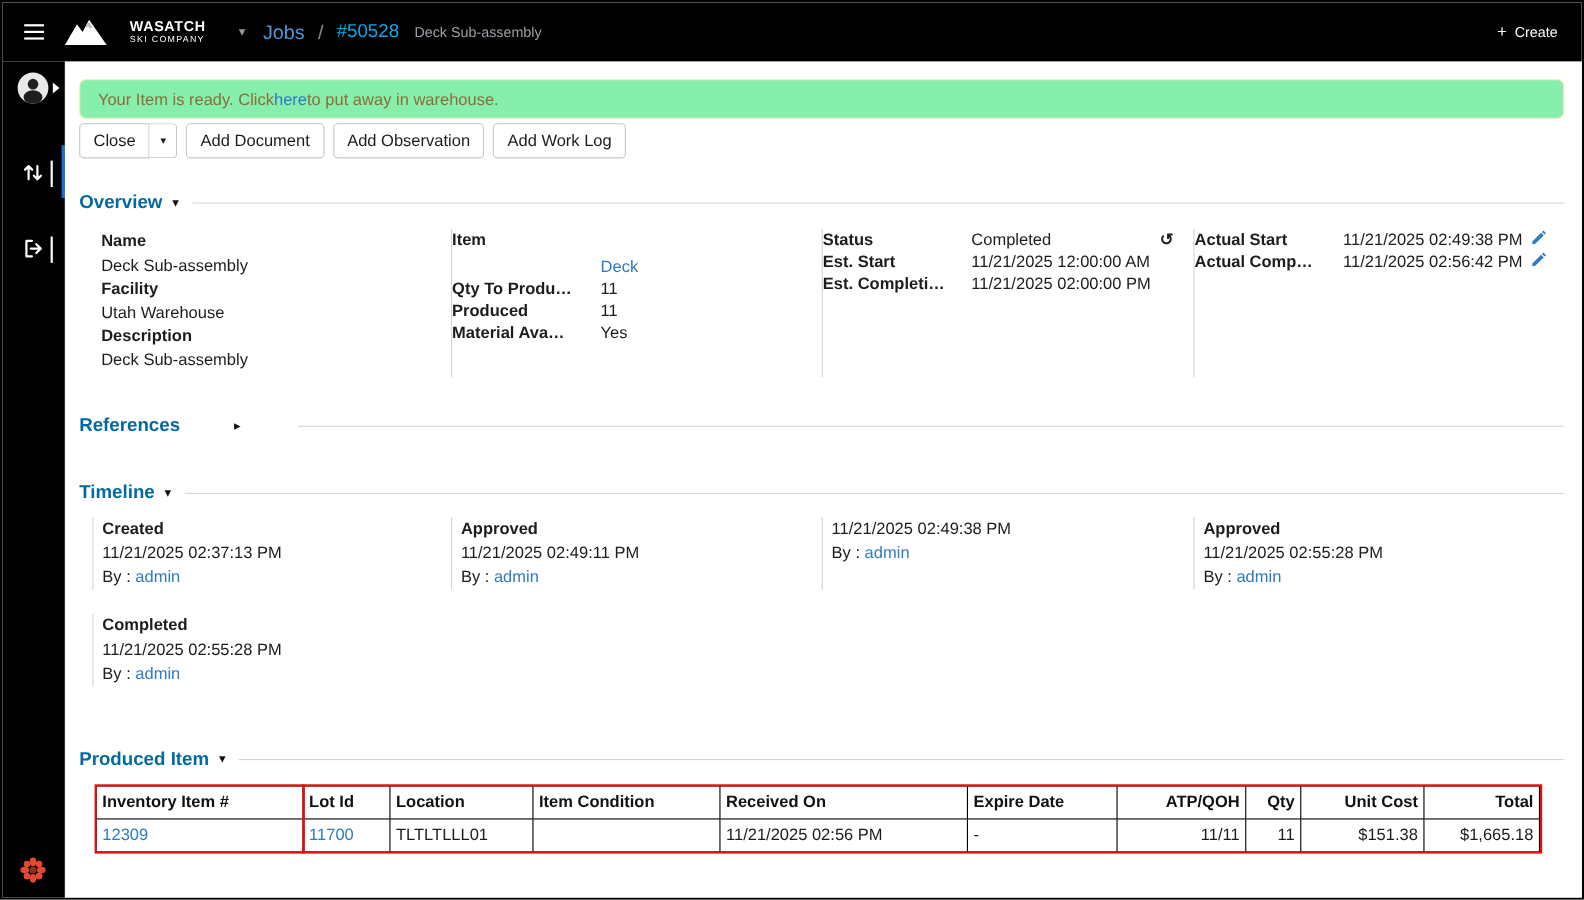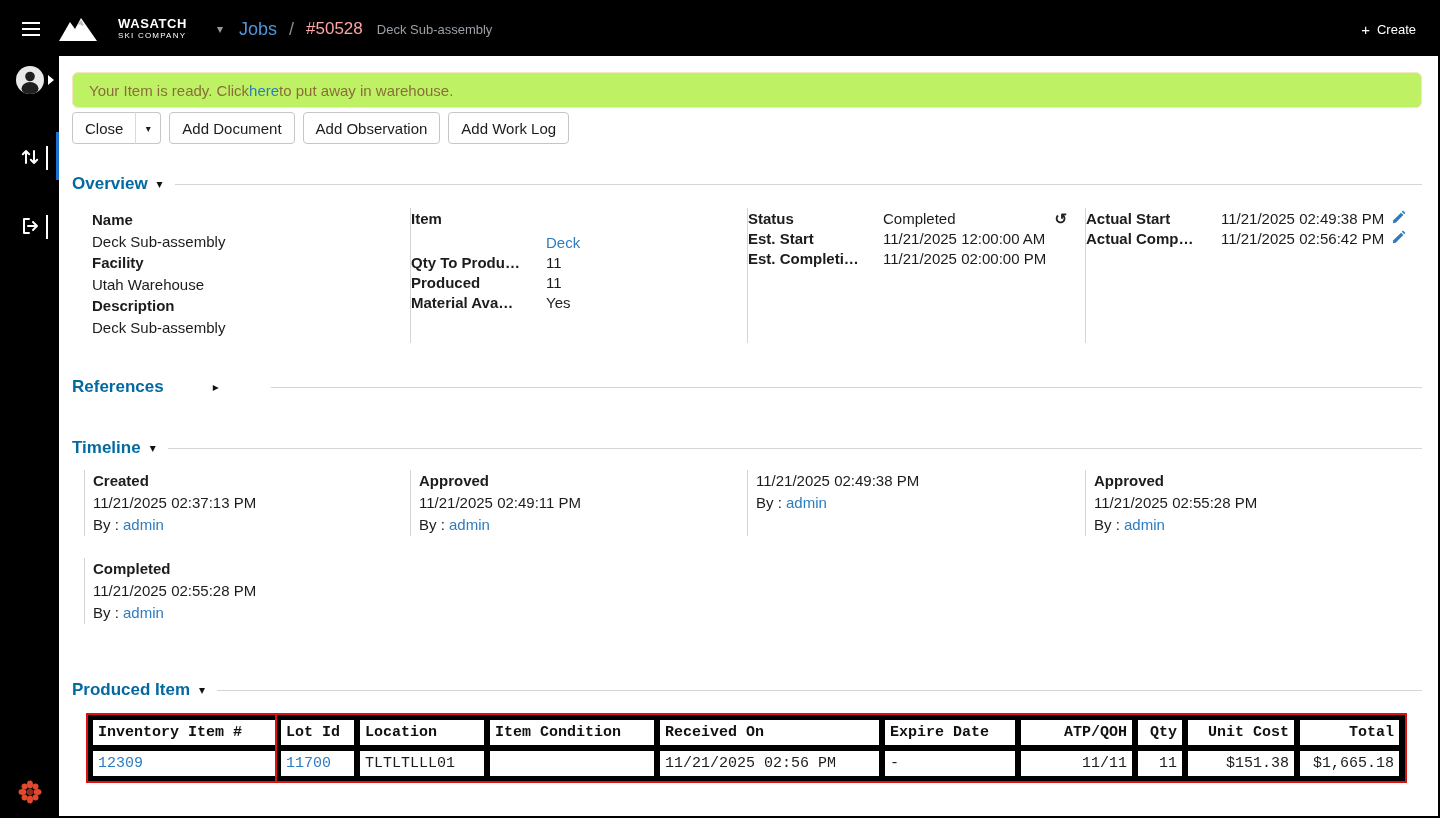--- a/index.html
+++ b/index.html
@@ -9,38 +9,38 @@
   
   .header { position: absolute; top: 0; left: 0; width: 100%; height: 54px; background: #000; display: flex; align-items: center; padding: 0 22px 0 20px; color: #fff; }
   .hamburger { display: inline-flex; flex-direction: column; gap: 4px; margin-right: 18px; cursor: pointer; }
   .hamburger i { display: block; width: 18px; height: 2px; background: #fff; }
   .logo { display: flex; align-items: center; gap: 20px; cursor: pointer; }
   .logo-text .l1 { font-size: 13px; font-weight: bold; letter-spacing: .6px; line-height: 14px; }
   .logo-text .l2 { font-size: 8px; letter-spacing: 1.2px; line-height: 10px; }
   .logo-caret { color: #9a9a9a; font-size: 12px; margin: 0 16px 0 30px; cursor: pointer; }
   .crumb-section { color: #4f96d8; font-size: 18px; text-decoration: none; }
   .crumb-sep { color: #8a8a8a; font-size: 18px; margin: 0 12px; }
-  .crumb-id { color: #fca5a5; font-size: 17px; text-decoration: none; }
+  .crumb-id { color: #0ea5e9; font-size: 17px; text-decoration: none; }
   .crumb-sub { color: #9aa0a6; font-size: 13px; margin-left: 14px; }
   .header-right { margin-left: auto; display: flex; align-items: center; gap: 7px; font-size: 13px; color: #fff; cursor: pointer; }
   .plus-glyph { font-size: 15px; line-height: 13px; }
 
   
   .sidebar { position: absolute; top: 54px; left: 0; width: 57px; height: 764px; background: #000; }
   .sb-avatar { position: absolute; top: 9px; left: 13px; cursor: pointer; }
   .sb-avatar-caret { position: absolute; top: 19px; left: 46px; width: 0; height: 0; border-top: 5px solid transparent; border-bottom: 5px solid transparent; border-left: 6px solid #fff; }
   .sb-icon { position: absolute; left: 18px; cursor: pointer; }
   .sb-bar { position: absolute; left: 44px; width: 2px; height: 24px; background: #fff; }
   .sb-active { position: absolute; left: 54px; top: 76px; width: 3px; height: 48px; }
   .sb-flower { position: absolute; bottom: 12px; left: 16px; cursor: pointer; }
 
   
   .main { position: absolute; top: 54px; left: 57px; width: 1383px; height: 764px; background: #fff; padding: 16px 20px 0 13px; overflow: hidden; }
 
-  .alert { height: 36px; background: #bef264; border: 1px solid #f5e7bd; border-radius: 6px; display: flex; align-items: center; padding: 0 16px; font-size: 15px; color: #8a6d3b; }
+  .alert { height: 36px; background: #86efac; border: 1px solid #f5e7bd; border-radius: 6px; display: flex; align-items: center; padding: 0 16px; font-size: 15px; color: #8a6d3b; }
   .alert a { color: #2e7bbf; text-decoration: none; cursor: pointer; }
 
   .toolbar { display: flex; gap: 8px; margin-top: 4px; }
   .btn { font-family: inherit; font-size: 15px; background: #fff; border: 1px solid #c6c6c6; border-radius: 4px; padding: 0 12px; height: 32px; color: #1c1c1c; cursor: pointer; }
   .split { display: inline-flex; }
   .split .btn-main { border-radius: 4px 0 0 4px; }
   .split .btn-caret { border-radius: 0 4px 4px 0; border-left: 1px solid #d9d9d9; margin-left: -1px; width: 26px; padding: 0; font-size: 10px; }
 
   .section-head { display: flex; align-items: center; height: 20px; }
   .section-title { font-size: 17px; font-weight: bold; color: #0369a1; }
@@ -68,21 +68,21 @@
 
   
   .tl-grid { display: grid; grid-template-columns: 326px 337px 338px 337px; row-gap: 22px; margin: 12px 0 0 12px; }
   .tl-cell { border-left: 1px solid #d4d4d4; padding-left: 8px; font-size: 15px; line-height: 22px; }
   .tl-event { font-weight: bold; }
   .tl-by a { color: #2e7bbf; text-decoration: none; }
 
   
   .table-wrap { position: relative; display: inline-block; margin: 14px 0 0 15px; }
   table { border-collapse: collapse; font-size: 15px; table-layout: fixed; }
-  th, td { border: 6px solid #000000; padding: 4px 5px; height: 30px; overflow: hidden; white-space: nowrap; font-family: Liberation Mono, monospace; }
+  th, td { border: 1px solid #000000; padding: 4px 5px; height: 30px; overflow: hidden; white-space: nowrap; }
   th { font-weight: bold; text-align: left; color: #111; }
   .ta-r { text-align: right; }
   td a { color: #2e7bbf; text-decoration: none; }
   .red-box { position: absolute; border: 2px solid #e01010; pointer-events: none; }
   .red1 { left: -1px; top: -1px; bottom: -1px; width: 191px; }
   .red2 { left: 188px; top: -1px; bottom: -1px; right: -2px; }
 </style>
 </head>
 <body>
 

